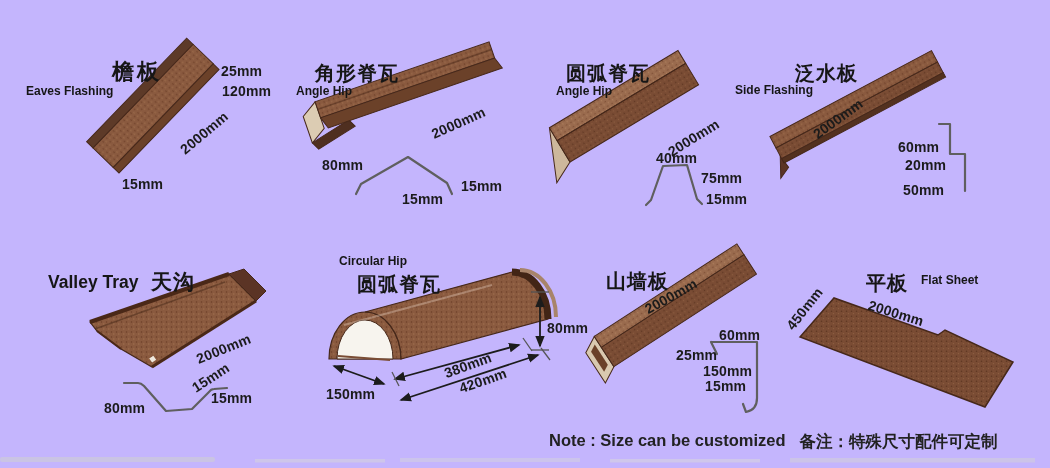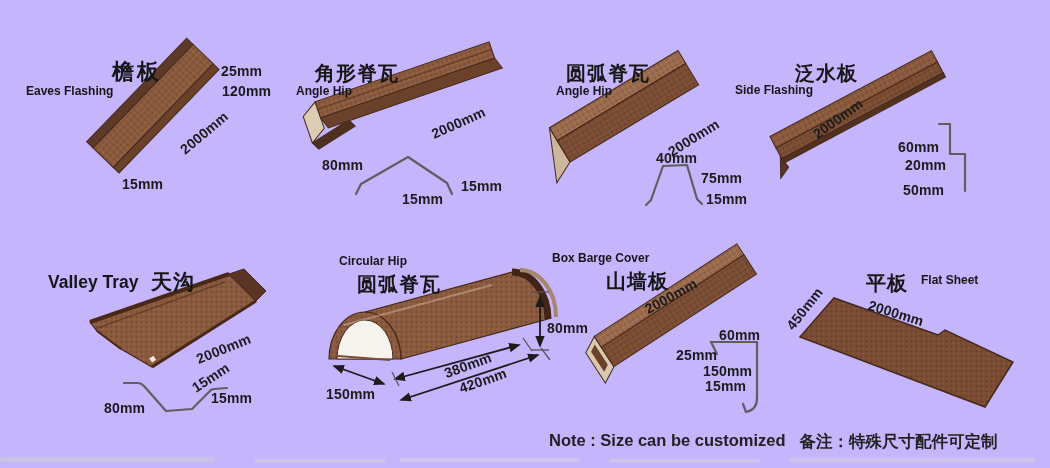--- a/index.html
+++ b/index.html
@@ -169,21 +169,20 @@
   <span class="lbl dim" style="left:211px; top:390px;">15mm</span>
   <span class="lbl dim" style="left:104px; top:400px;">80mm</span>
 
   <span class="lbl ten" style="left:339px; top:254px;">Circular Hip</span>
   <span class="lbl tcn" style="left:357px; top:271px;">圆弧脊瓦</span>
   <span class="lbl dim" style="left:326px; top:386px;">150mm</span>
   <span class="lbl dim" style="left:442px; top:366px; transform:rotate(-20deg);">380mm</span>
   <span class="lbl dim" style="left:457px; top:381px; transform:rotate(-19deg);">420mm</span>
   <span class="lbl dim" style="left:547px; top:320px;">80mm</span>
 
-  <span class="lbl ten" style="left:552px; top:251px;">Box Barge Cover</span>
   <span class="lbl tcn" style="left:606px; top:268px;">山墙板</span>
   <span class="lbl dim" style="left:642px; top:303px; transform:rotate(-29deg);">2000mm</span>
   <span class="lbl dim" style="left:719px; top:327px;">60mm</span>
   <span class="lbl dim" style="left:676px; top:347px;">25mm</span>
   <span class="lbl dim" style="left:703px; top:363px;">150mm</span>
   <span class="lbl dim" style="left:705px; top:378px;">15mm</span>
 
   <span class="lbl tcn" style="left:866px; top:270px;">平板</span>
   <span class="lbl ten" style="left:921px; top:273px; font-size:12px;">Flat Sheet</span>
   <span class="lbl dim" style="left:783px; top:323px; transform:rotate(-52deg);">450mm</span>

